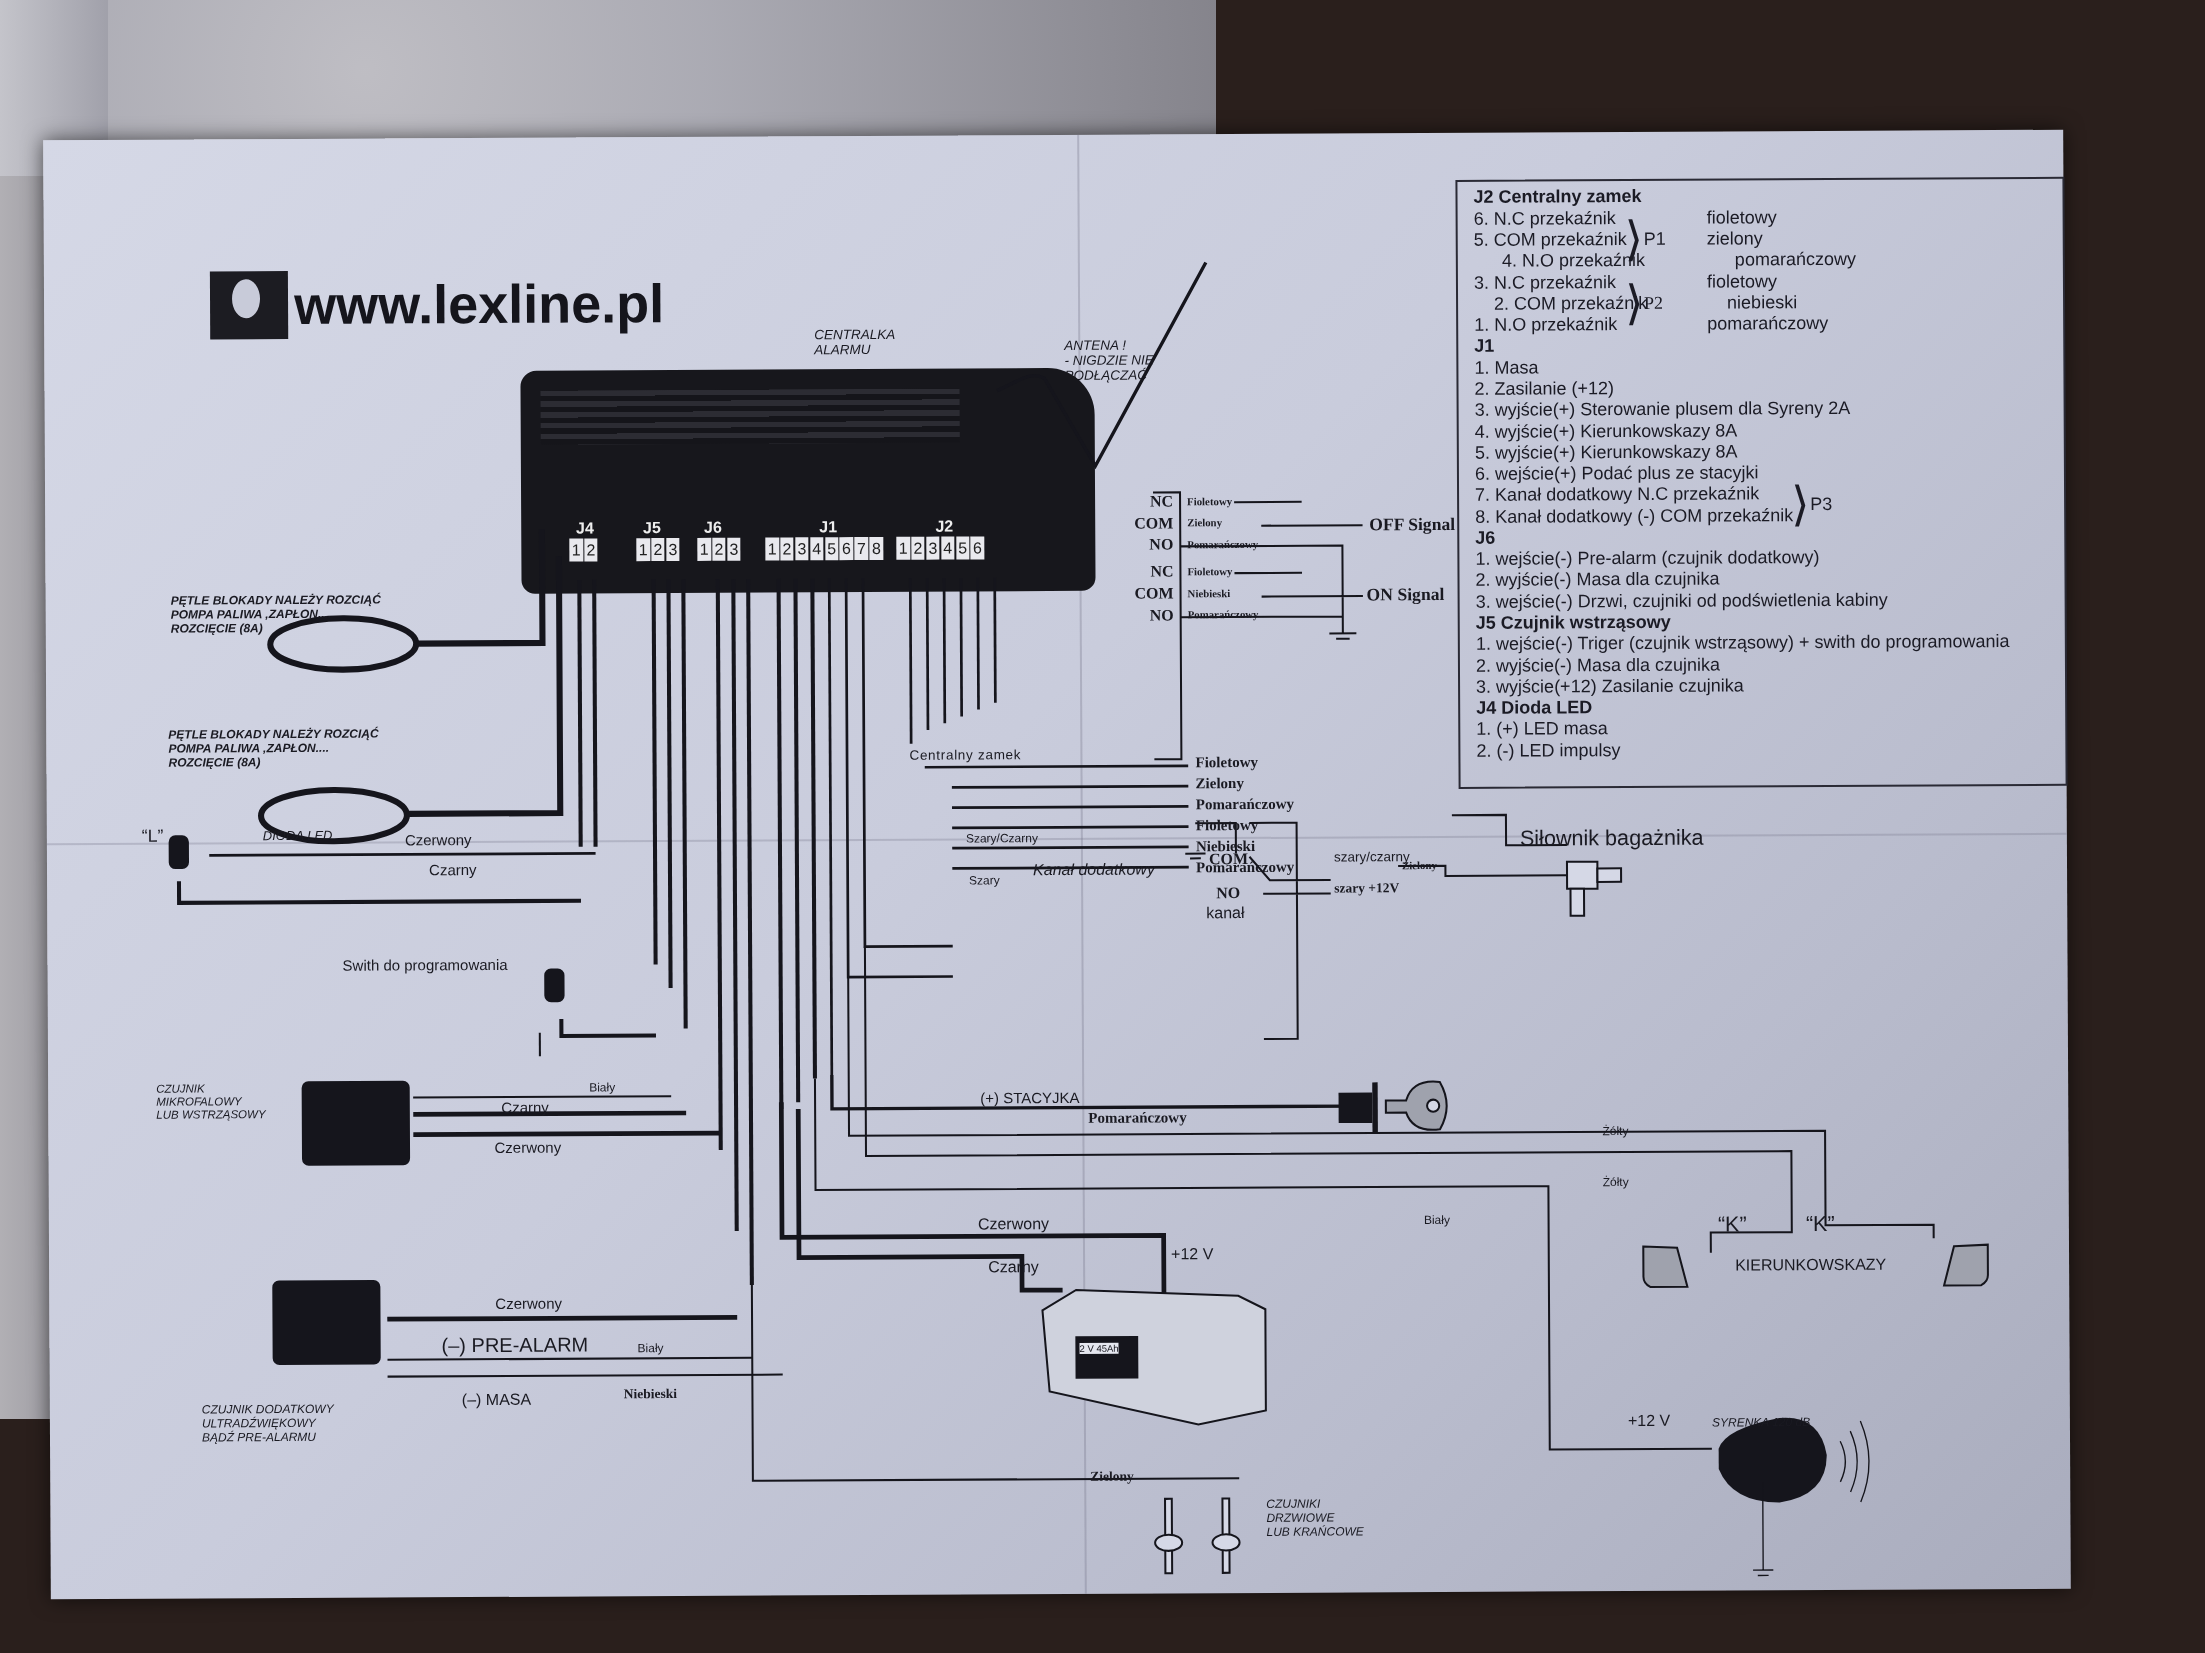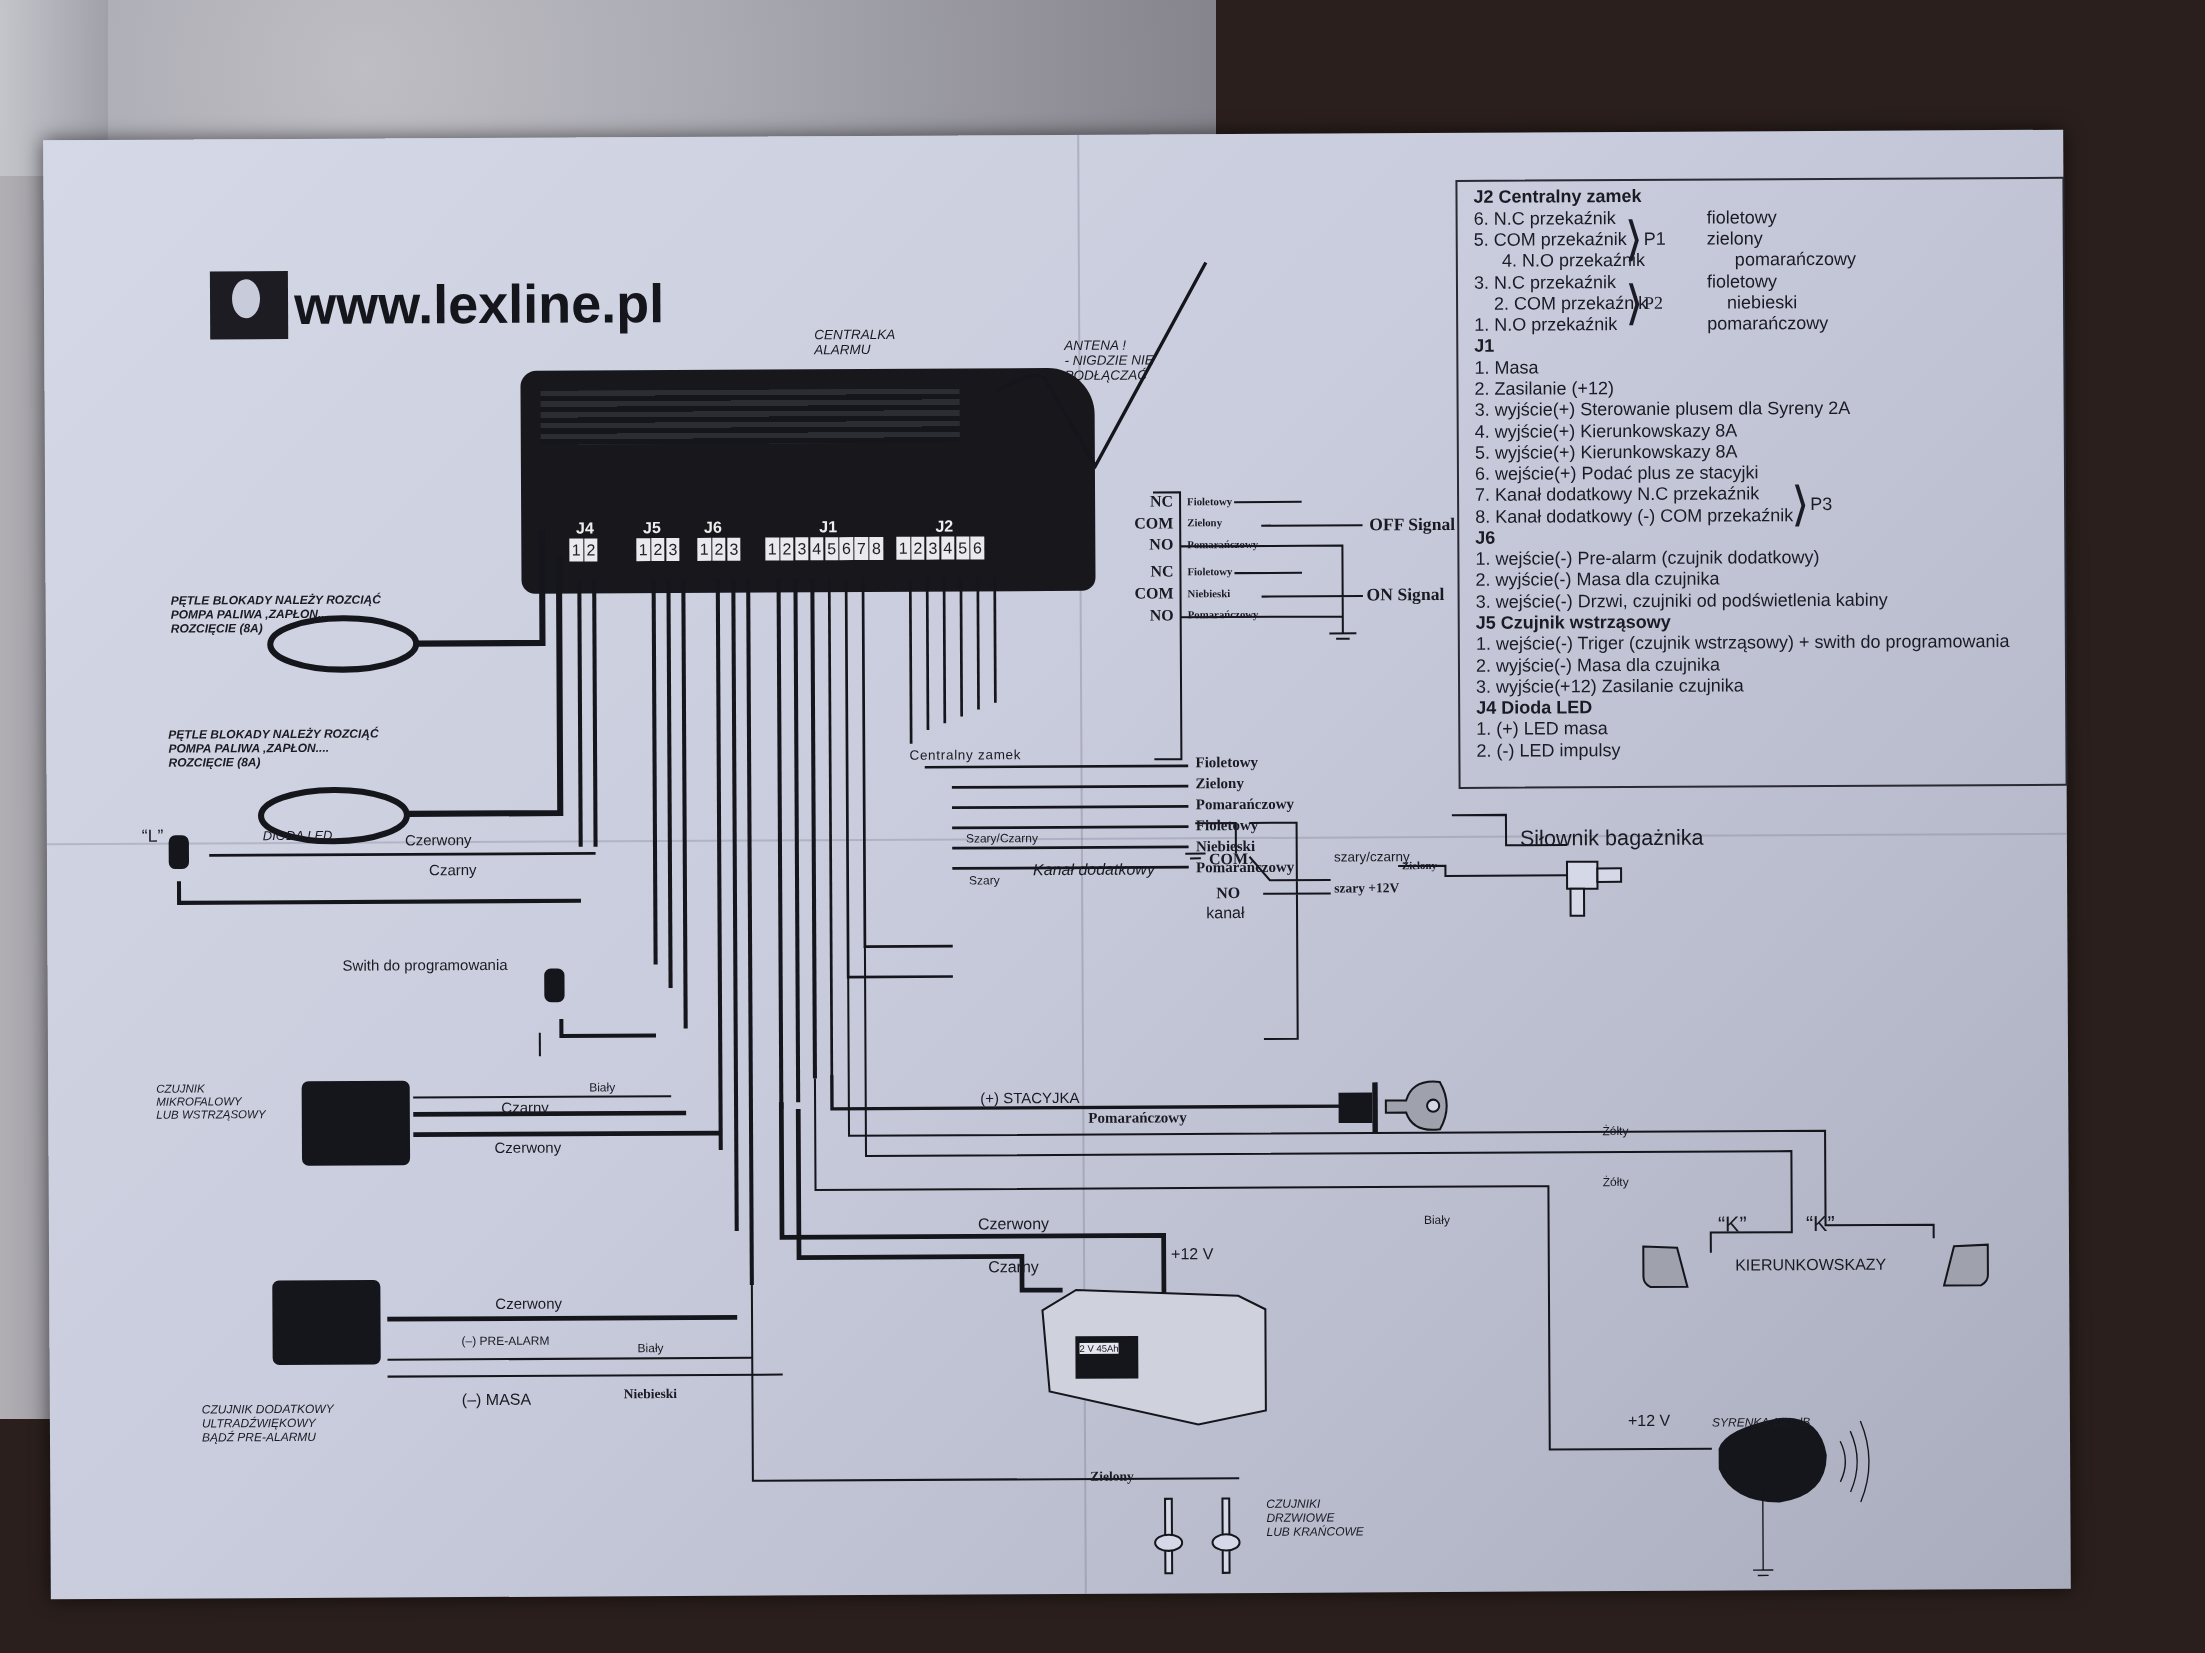--- a/index.html
+++ b/index.html
@@ -244,21 +244,21 @@
   <div class="txt" style="left:541px;top:943px;font-size:12px">Biały</div>
   <div class="txt" style="left:453px;top:961px;font-size:15px">Czarny</div>
   <div class="txt" style="left:446px;top:1001px;font-size:15px">Czerwony</div>
 
   <div class="txt it" style="left:152px;top:1263px;font-size:12px;line-height:14px;font-weight:normal">
     <div>CZUJNIK DODATKOWY</div>
     <div>ULTRADŹWIĘKOWY</div>
     <div>BĄDŹ PRE-ALARMU</div>
   </div>
   <div class="txt" style="left:446px;top:1157px;font-size:15px">Czerwony</div>
-  <div class="txt" style="left:412px;top:1196px;font-size:12px">(–) PRE-ALARM</div>
+  <div class="txt" style="left:392px;top:1196px;font-size:20px">(–) PRE-ALARM</div>
   <div class="txt" style="left:588px;top:1204px;font-size:12px">Biały</div>
   <div class="txt" style="left:412px;top:1253px;font-size:16px">(–) MASA</div>
   <div class="txt serif" style="left:574px;top:1249px;font-size:13.5px">Niebieski</div>
 
   <div class="txt" style="left:919px;top:696px;font-size:12px">Szary/Czarny</div>
   <div class="txt" style="left:922px;top:738px;font-size:12px">Szary</div>
   <div class="txt it" style="left:986px;top:726px;font-size:16px;font-weight:normal">Kanał dodatkowy</div>
   <div class="txt serif" style="left:1162px;top:716px;font-size:16px">COM</div>
   <div class="txt serif" style="left:1169px;top:750px;font-size:16px">NO</div>
   <div class="txt" style="left:1159px;top:770px;font-size:16px">kanał</div>

